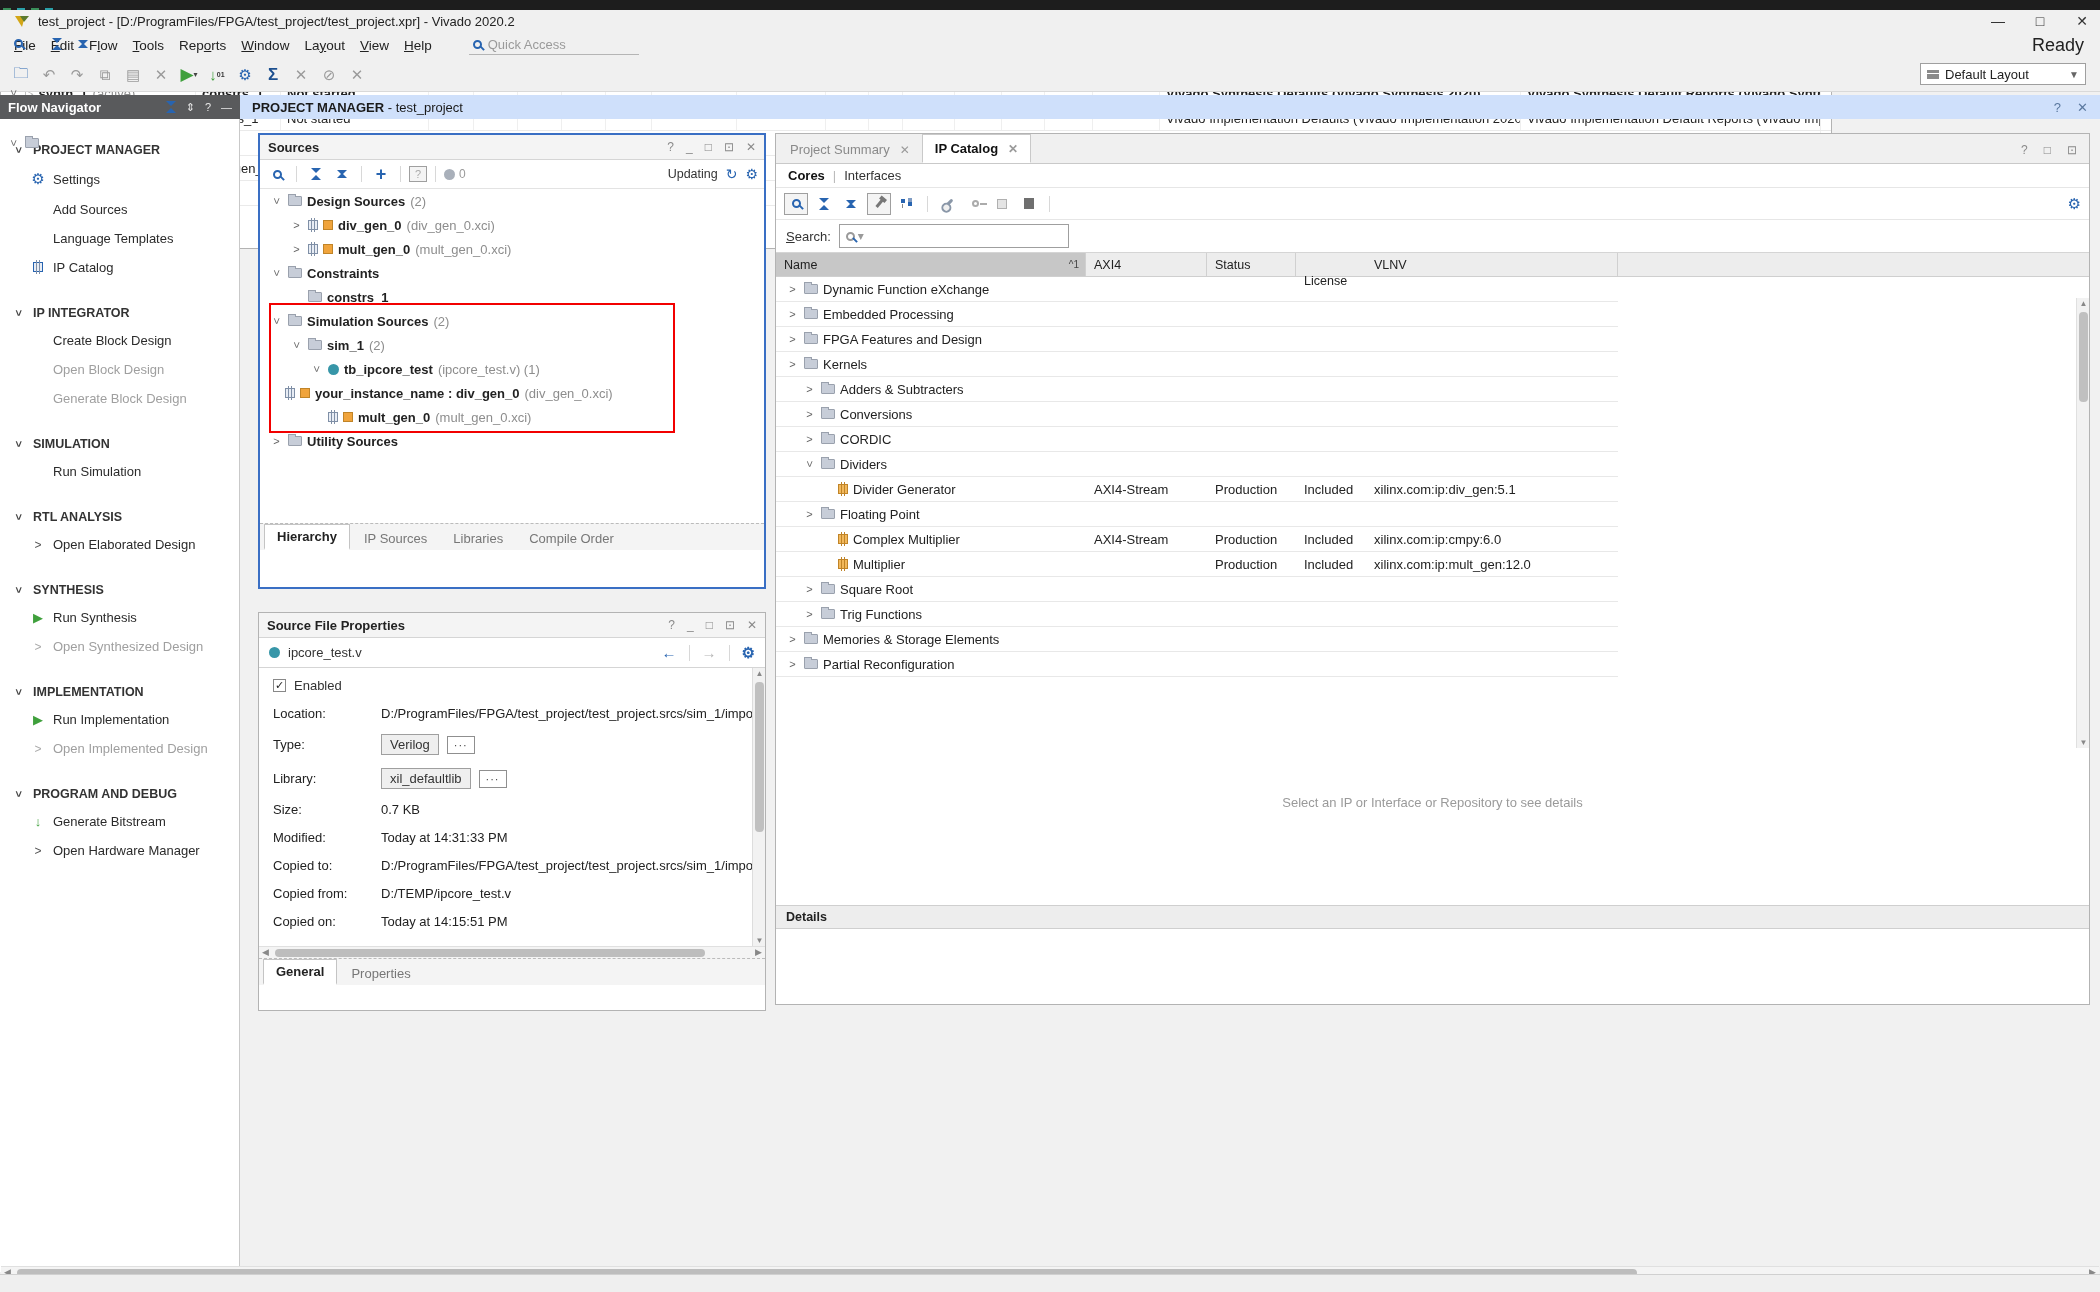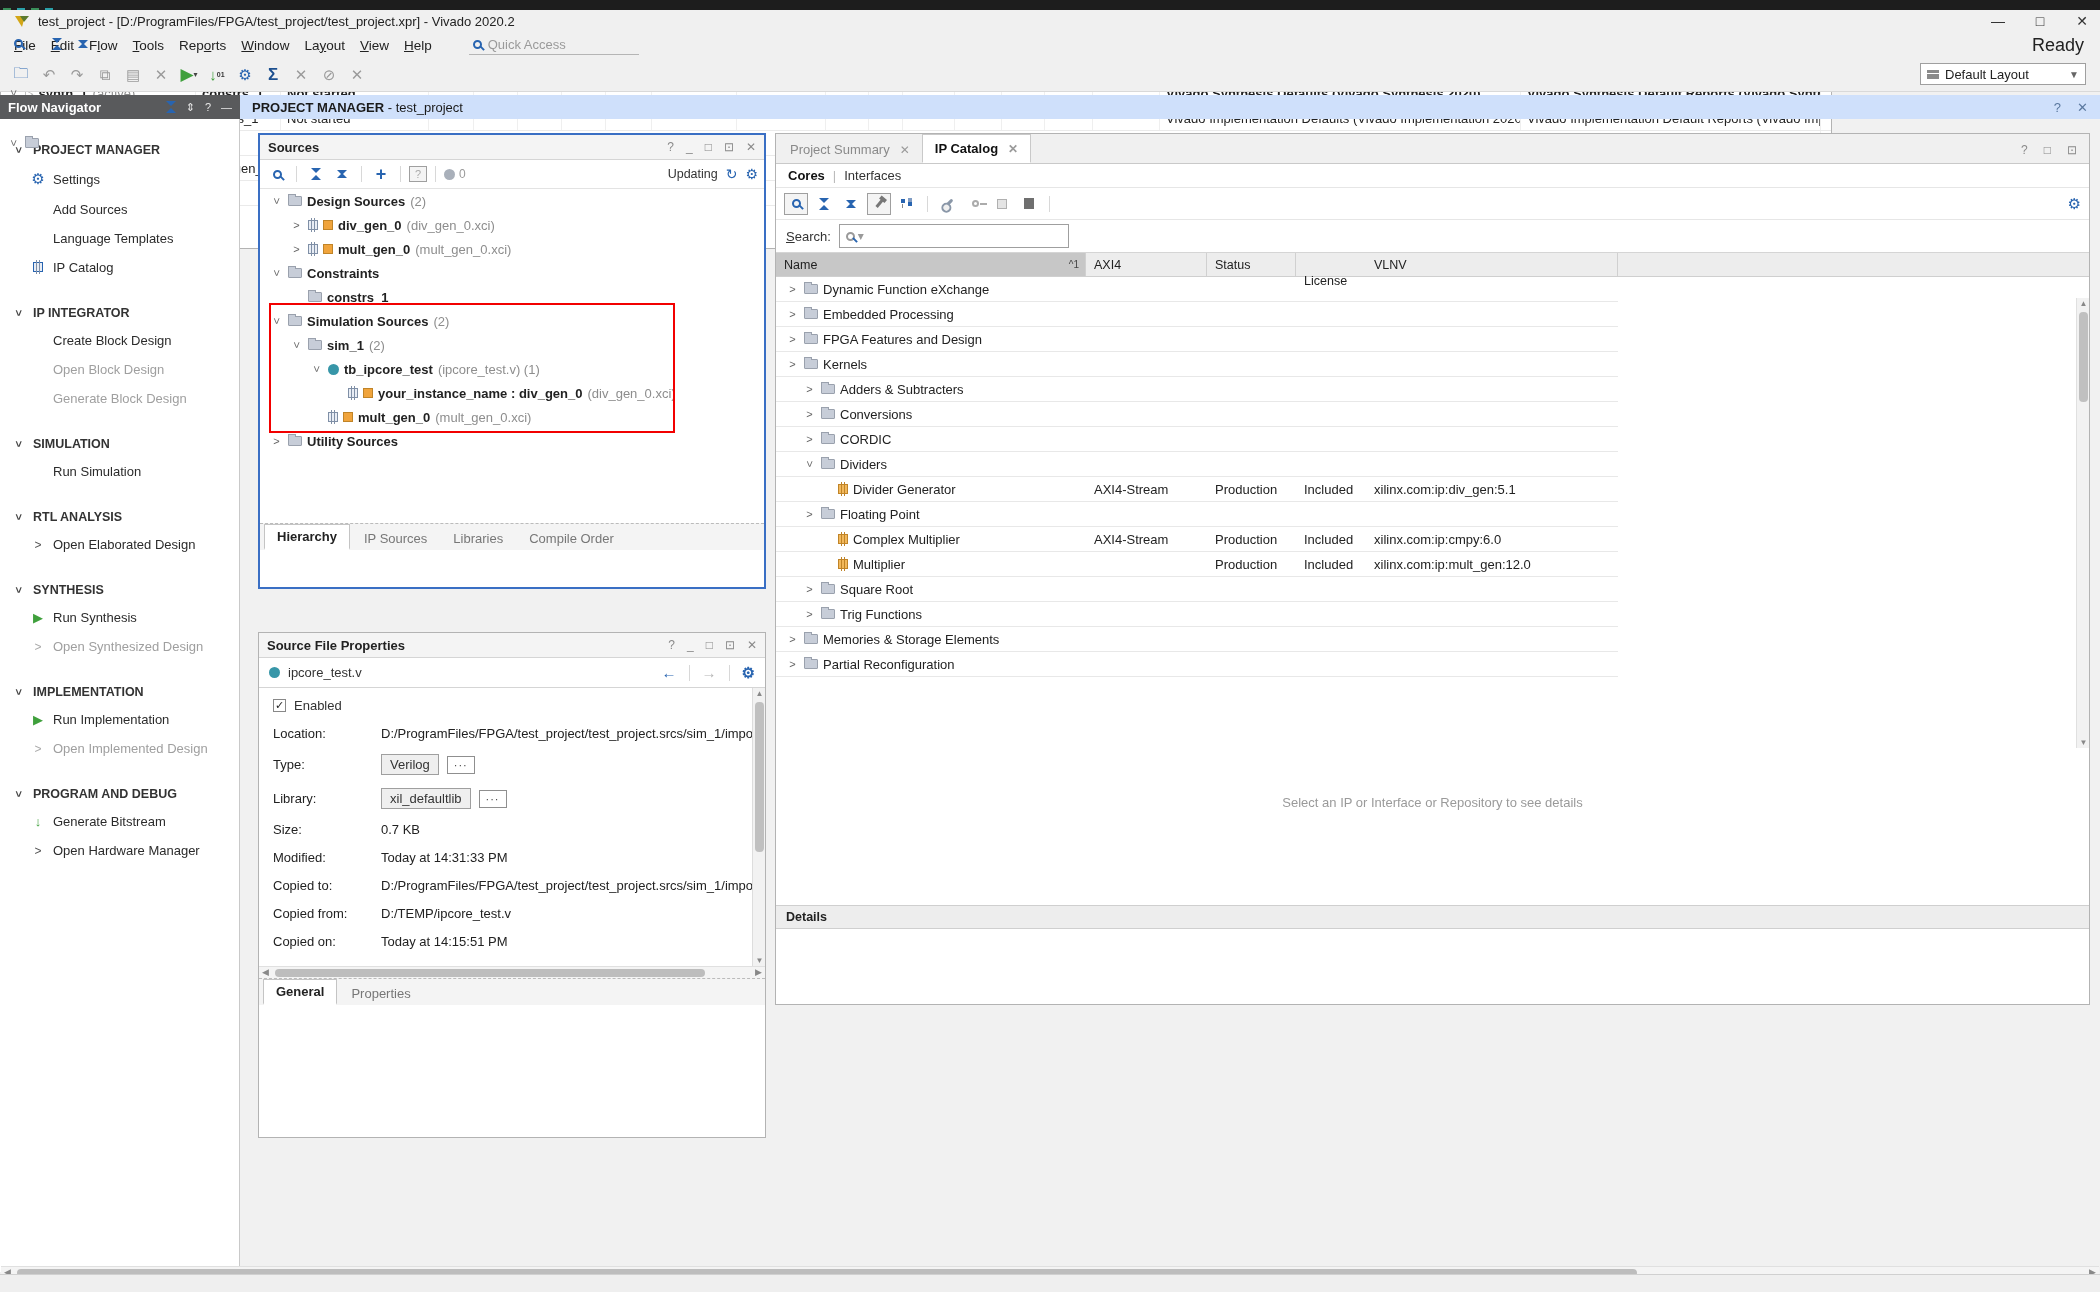--- a/index.html
+++ b/index.html
@@ -102,21 +102,21 @@
   .tree-row .suffix { color:#8d8d8d; }
   .tree-row b { font-weight:bold; }
   #red-box { position:absolute; left:9px; top:114px; width:406px; height:130px; border:2px solid #f20000; pointer-events:none; }
   .panel-tabs { height:27px; border-top:1px dashed #bbb; background:#f4f4f4; display:flex; align-items:flex-end; padding-left:4px; gap:2px; }
   .ptab { font-size:13px; color:#777; padding:4px 12px; cursor:default; }
   .ptab.active { background:#fff; border:1px solid #c4c4c4; border-bottom:2px solid #fff; font-weight:bold; color:#222; }
   #sources-updating { margin-left:auto; display:flex; align-items:center; gap:8px; font-size:12.5px; color:#333; }
   .badge0 { width:11px; height:11px; border-radius:50%; background:#a9b0ba; display:inline-block; }
 
   
-  #props-panel { left:258px; top:632px; width:508px; height:506px; }
+  #props-panel { left:258px; top:612px; width:508px; height:399px; }
   #props-sub { height:30px; border-bottom:1px solid #d5d5d5; display:flex; align-items:center; gap:8px; padding:0 10px; font-size:13px; }
   #props-sub .nav-ico { font-size:15px; font-weight:bold; }
   #props-sub .spacer { margin-left:auto; }
   #props-body { position:relative; height:278px; overflow:hidden; padding:10px 14px 0 14px; }
   .prop-row { display:flex; align-items:center; margin-bottom:13px; font-size:13px; }
   .prop-label { width:108px; color:#222; flex:none; }
   .prop-value { color:#222; white-space:nowrap; }
   .prop-box { border:1px solid #9f9f9f; background:#efefef; padding:2px 8px; font-size:13px; }
   .ellipsis-btn { border:1px solid #8f8f8f; background:#fff; padding:2px 6px; margin-left:8px; font-size:11px; letter-spacing:1px; color:#444; }
   .vscroll { position:absolute; right:0; top:0; width:13px; height:100%; background:#f2f2f2; border-left:1px solid #ddd; }
@@ -430,21 +430,21 @@
         <span class="icon-folder"></span>
         <span><b>sim_1</b></span>
         <span class="suffix">(2)</span>
       </div>
       <div class="tree-row" style="padding-left: 50px;">
         <span class="exp open">&gt;</span>
         <span class="icon-dot"></span>
         <span><b>tb_ipcore_test</b></span>
         <span class="suffix">(ipcore_test.v) (1)</span>
       </div>
-      <div class="tree-row" style="padding-left: 70px;">
+      <div class="tree-row" style=" margin-left: 7px;">
         <span class="exp"></span>
         <span class="icon-chip"></span>
         <span class="icon-osq"></span>
         <span><b>your_instance_name : div_gen_0</b></span>
         <span class="suffix">(div_gen_0.xci)</span>
       </div>
       <div class="tree-row" style="padding-left: 50px;">
         <span class="exp"></span>
         <span class="icon-chip"></span>
         <span class="icon-osq"></span>

